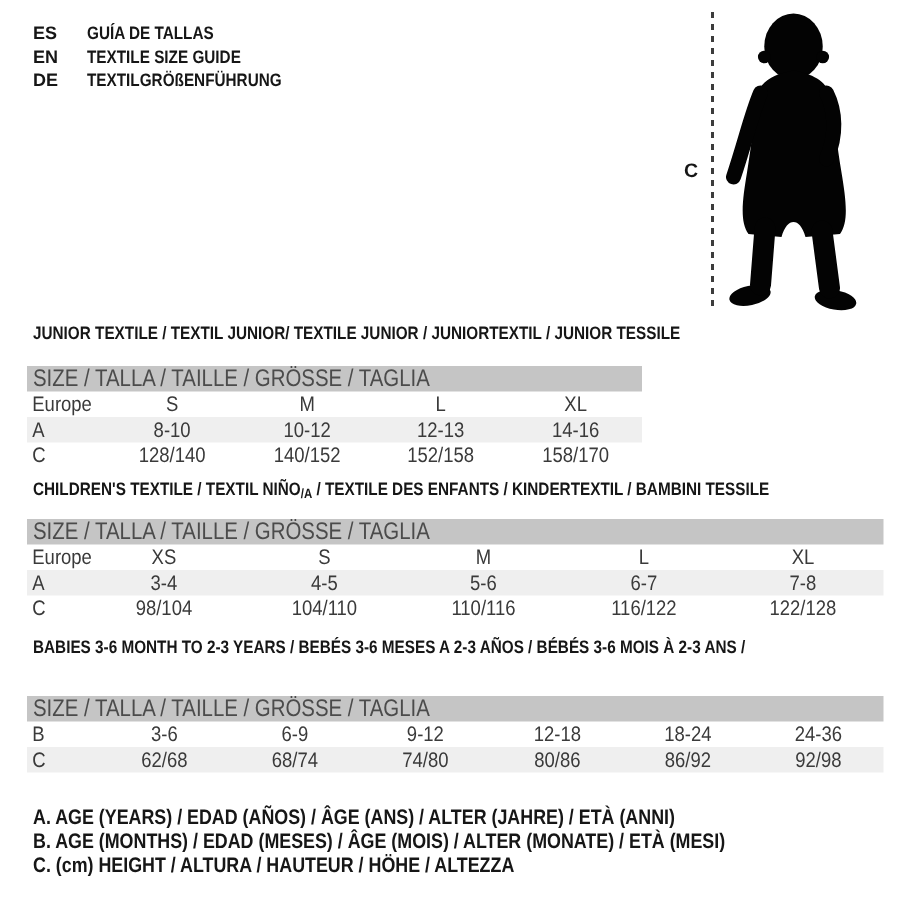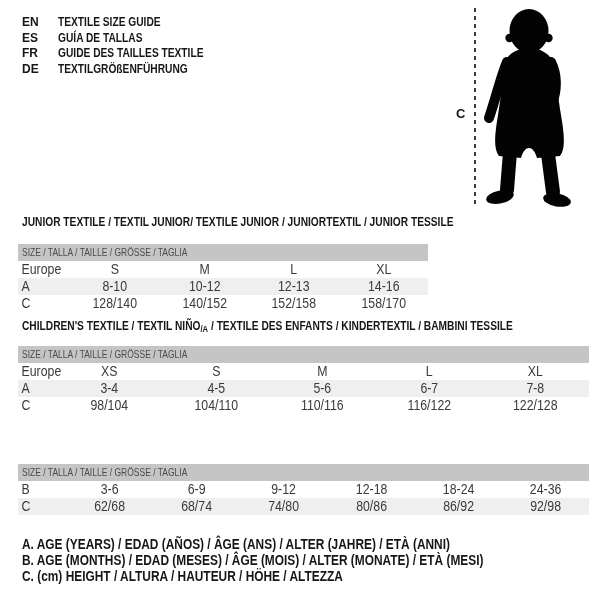--- a/index.html
+++ b/index.html
@@ -23,47 +23,44 @@
 
   
   .sec-heading { position:absolute; left:22px; font-size:12px; font-weight:700; line-height:15.5px; white-space:nowrap; }
   .subscript { font-size:9px; vertical-align:-2px; }
 
   
   .size-table { position:absolute; left:18px; }
   .junior-table  { top:244px; width:410px; }
   .children-table{ top:346px; width:571px; }
   .babies-table  { top:464px; width:571px; }
-  .bar { height:17px; line-height:17px; background:#c5c5c5; color:#4b4b4b; font-size:10px; padding-left:4px; }
+  .bar { height:17px; line-height:17px; background:#c5c5c5; color:#4b4b4b; font-size:16px; padding-left:4px; }
   .trow { display:flex; height:17px; line-height:17px; font-size:14px; color:#3a3a3a; }
   .trow.alt { background:#efefef; }
   .cell { flex:1 1 0; text-align:center; transform:scaleX(0.88); transform-origin:50% 50%; white-space:nowrap; }
   .c0 { flex:0 0 auto; text-align:left; padding-left:4px; transform-origin:0 50%; }
   .junior-table  .c0 { width:52px; }
   .children-table .c0 { width:38px; }
   .babies-table  .c0 { width:48px; }
 
   
   .legend-block { position:absolute; left:22px; top:537px; }
   .legend-line { height:15.8px; line-height:15.8px; font-size:14px; font-weight:700; white-space:nowrap; }
 </style>
 </head>
 <body>
 
 <div id="page">
 
   <div class="lang-block">
     <div class="lang-row">
-      <span class="lang-code">EN</span><span class="cx">TEXTILE SIZE GUIDE</span>
-    </div>
-    <div class="lang-row">
       <span class="lang-code">ES</span><span class="cx">GUÍA DE TALLAS</span>
     </div>
     <div class="lang-row">
-      <span class="lang-code">FR</span><span class="cx">GUIDE DES TAILLES TEXTILE</span>
+      <span class="lang-code">EN</span><span class="cx">TEXTILE SIZE GUIDE</span>
     </div>
     <div class="lang-row">
       <span class="lang-code">DE</span><span class="cx">TEXTILGRÖßENFÜHRUNG</span>
     </div>
   </div>
 
   <span class="c-label">C</span>
   <div class="dash-line"></div>
   <svg class="silhouette-svg" width="94" height="202" viewBox="0 0 94 202" aria-hidden="true">
     <g fill="#030303" stroke="none">
@@ -139,20 +136,21 @@
       <div class="cell c0">C</div>
       <div class="cell">98/104</div>
       <div class="cell">104/110</div>
       <div class="cell">110/116</div>
       <div class="cell">116/122</div>
       <div class="cell">122/128</div>
     </div>
   </div>
 
   <div class="sec-heading" style="top:424px">
+    <div><span class="cx">BABIES 3-6 MONTH TO 2-3 YEARS / BEBÉS 3-6 MESES A 2-3 AÑOS / BÉBÉS 3-6 MOIS À 2-3 ANS /</span></div>
   </div>
   <div class="size-table babies-table">
     <div class="bar">
       <span class="cx">SIZE / TALLA / TAILLE / GRÖSSE / TAGLIA</span>
     </div>
     <div class="trow">
       <div class="cell c0">B</div>
       <div class="cell">3-6</div>
       <div class="cell">6-9</div>
       <div class="cell">9-12</div>

